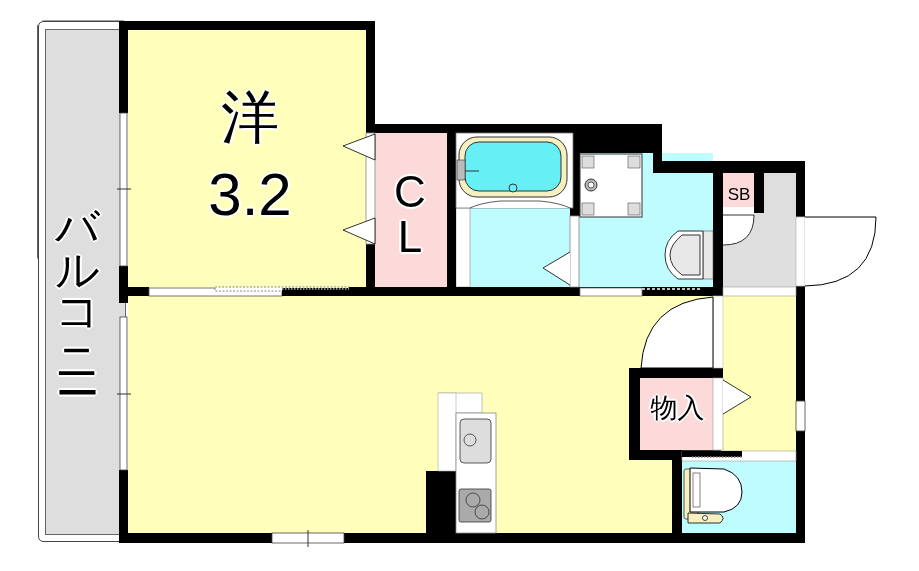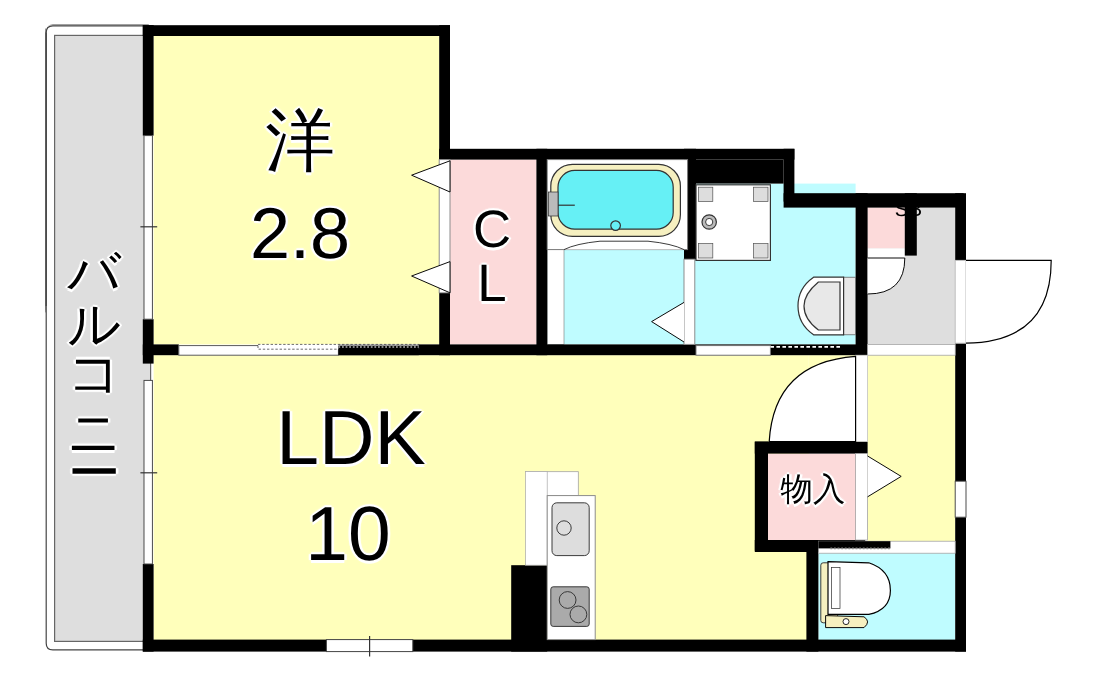--- a/index.html
+++ b/index.html
@@ -9,21 +9,21 @@
     position: absolute; color: #000; text-align: center; line-height: 1;
     text-shadow: 0 0 3px #fff, 0 0 3px #fff, 0 0 3px #fff, 2px 0 0 #fff, -2px 0 0 #fff, 0 2px 0 #fff, 0 -2px 0 #fff;
   }
   .lbl-yo { left: 195px; top: 88px; width: 110px; font-size: 58px; font-family: "DejaVu Sans", sans-serif; }
   .lbl-yo-size { left: 190px; top: 165px; width: 120px; font-size: 60px; }
   .lbl-cl1 { left: 385px; top: 170px; width: 50px; font-size: 44px; }
   .lbl-cl2 { left: 385px; top: 215px; width: 50px; font-size: 44px; }
   .lbl-ldk { left: 210px; top: 333px; width: 165px; font-size: 64px; }
   .lbl-ldk-size { left: 240px; top: 413px; width: 100px; font-size: 64px; }
   .lbl-mono { left: 640px; top: 395px; width: 75px; font-size: 27px; font-family: Liberation Sans, sans-serif; }
-  .lbl-sb { left: 723px; top: 166px; width: 32px; font-size: 17px; text-shadow: none; margin-left: 18px; }
+  .lbl-sb { left: 723px; top: 186px; width: 32px; font-size: 17px; text-shadow: none; }
   .lbl-balcony {
     left: 52px; top: 178px; width: 48px; font-size: 44px; font-family: "DejaVu Sans", sans-serif;
     writing-mode: vertical-rl; text-orientation: upright; letter-spacing: -2px;
   }
 </style>
 </head>
 <body>
 
 <div class="plan">
   <svg width="919" height="571" viewBox="0 0 919 571" xmlns="http://www.w3.org/2000/svg" style="position:absolute;left:0;top:0">
@@ -208,21 +208,19 @@
       <rect x="456" y="413" width="40" height="120" fill="#fff" stroke="#888" stroke-width="0.8"></rect>
       <rect x="460" y="419" width="31" height="44" rx="4" fill="#ddd" stroke="#333" stroke-width="0.8"></rect>
       <circle cx="470" cy="440" r="6" fill="#ddd" stroke="#333" stroke-width="0.8"></circle>
       <rect x="459" y="489" width="32" height="33" rx="2" fill="#aaa" stroke="#333" stroke-width="0.8"></rect>
       <circle cx="473" cy="500" r="7" fill="#aaa" stroke="#333" stroke-width="0.8"></circle>
       <circle cx="482" cy="512" r="7" fill="#aaa" stroke="#333" stroke-width="0.8"></circle>
     </g>
   </svg>
 
   <div class="room-label lbl-yo">洋</div>
-  <div class="room-label lbl-yo-size">2.8</div>
+  <div class="room-label lbl-yo-size">3.2</div>
   <div class="room-label lbl-cl1">C</div>
   <div class="room-label lbl-cl2">L</div>
-  <div class="room-label lbl-ldk">LDK</div>
-  <div class="room-label lbl-ldk-size">10</div>
   <div class="room-label lbl-mono">物入</div>
   <div class="room-label lbl-sb">SB</div>
   <div class="room-label lbl-balcony">バルコニー</div>
 </div>
 
 </body></html>

